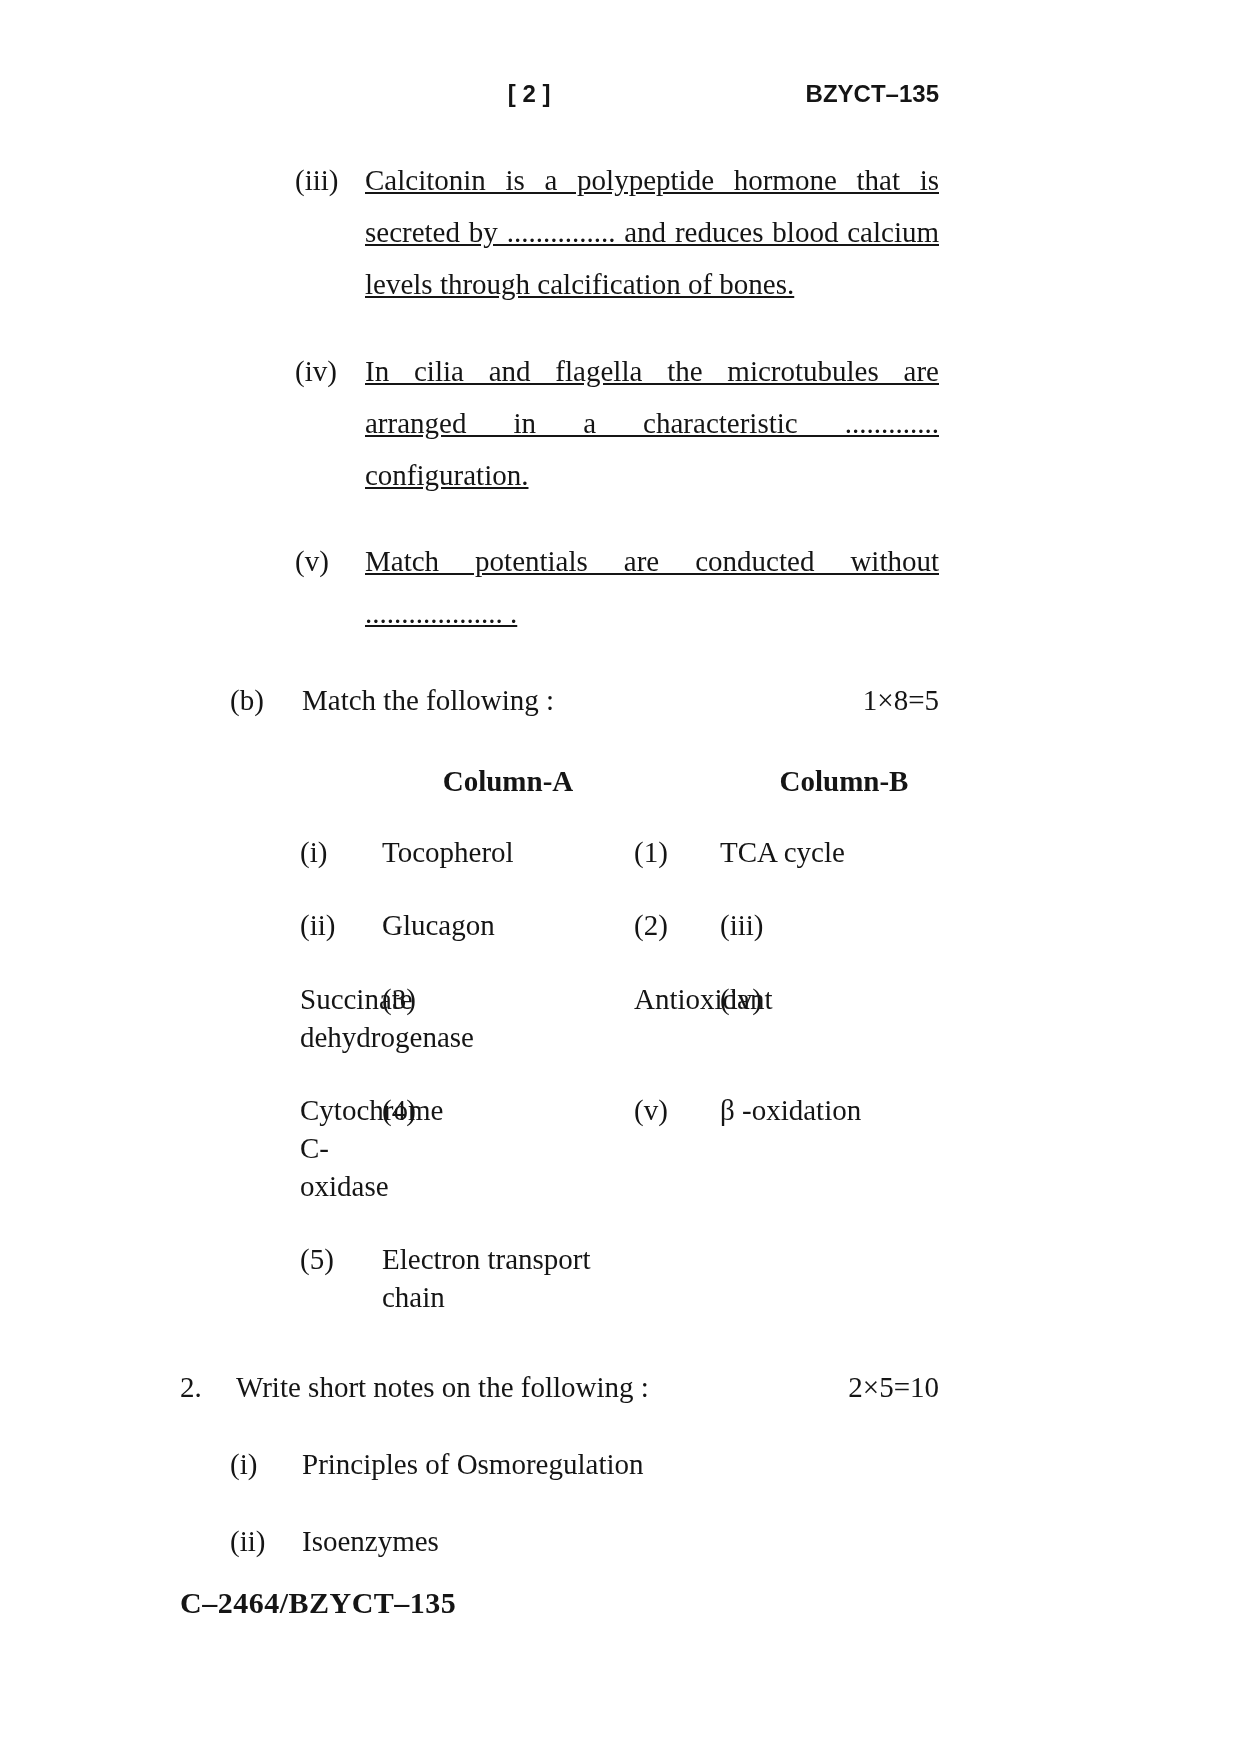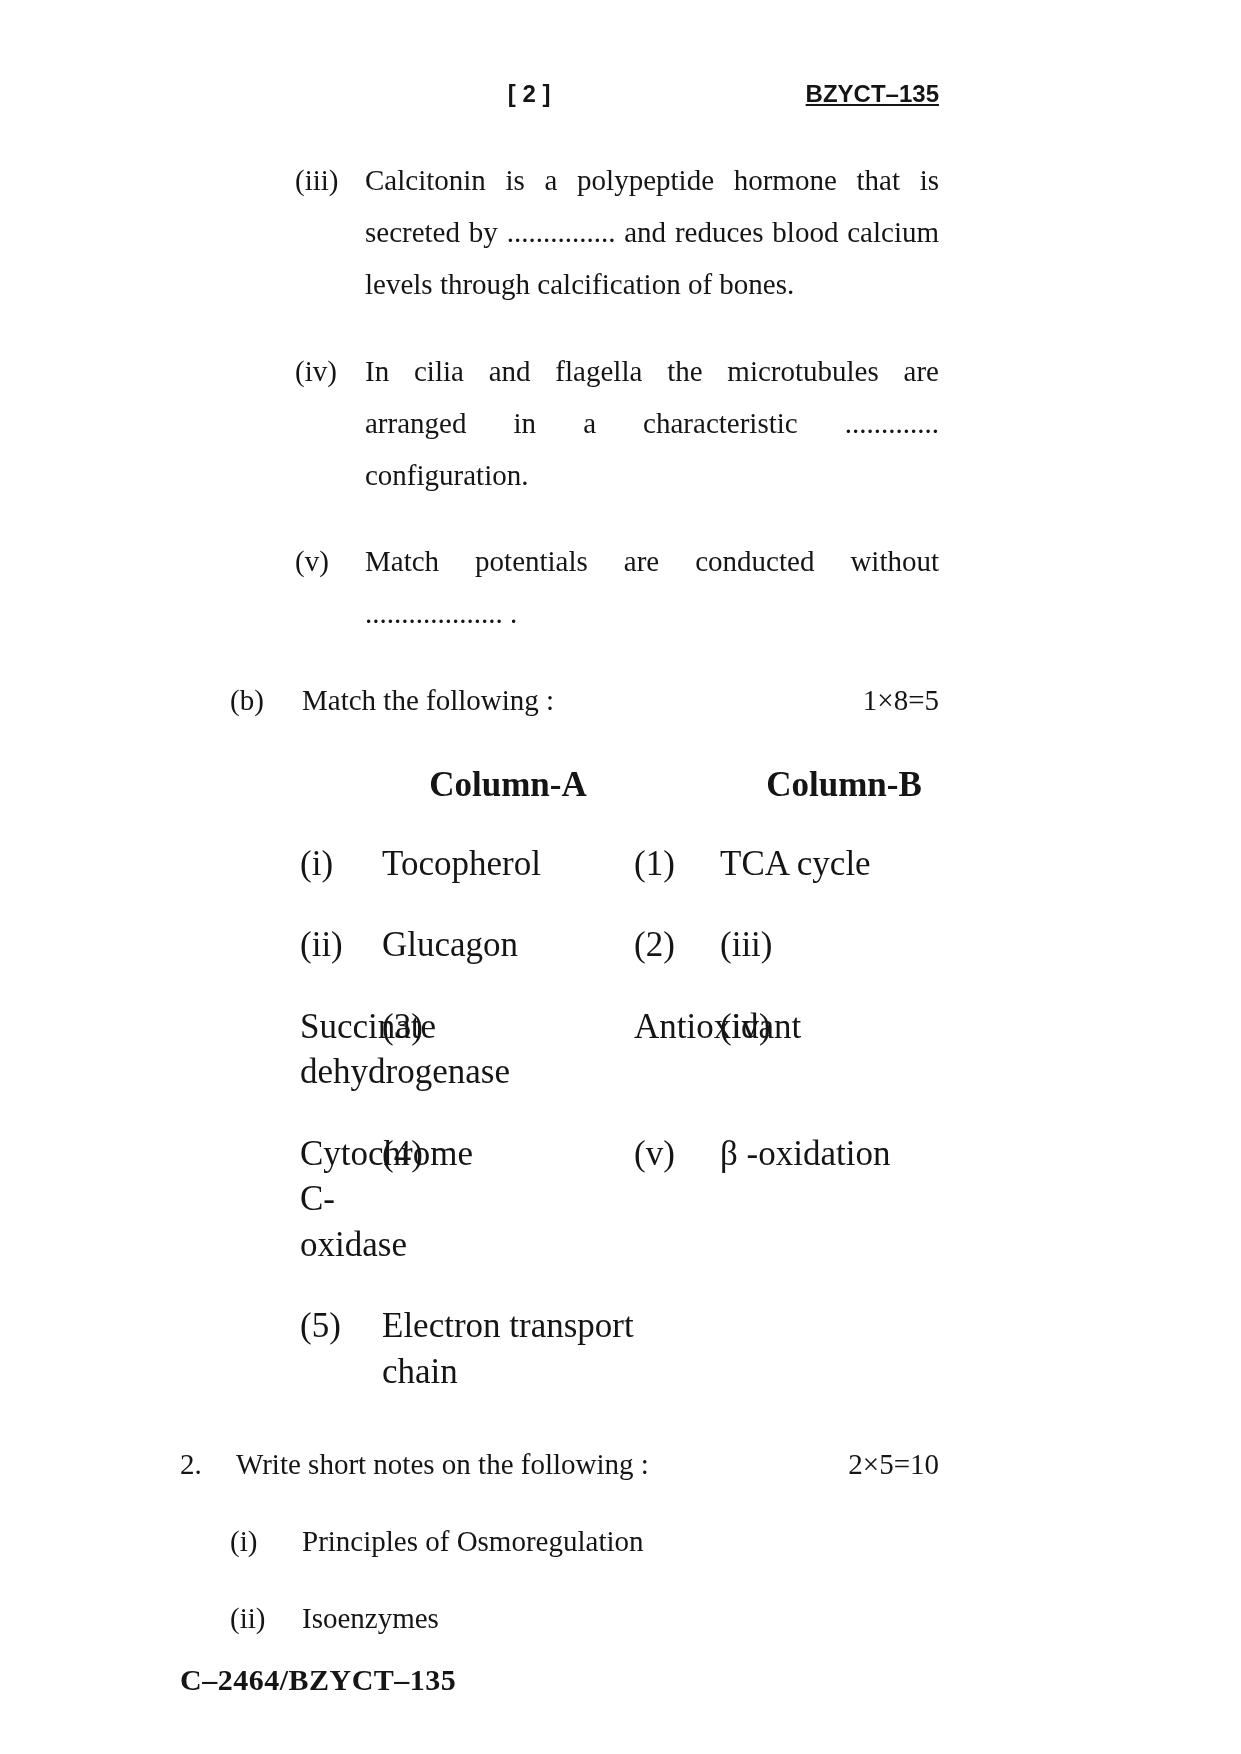--- a/index.html
+++ b/index.html
@@ -24,49 +24,48 @@
     margin-bottom: 42px;
   }
   .page-num {
     position: absolute;
     left: 46%;
     transform: translateX(-50%);
   }
   .paper-code {
     position: absolute;
     right: 0;
-    text-decoration: underline;
   }
 
   
   .fb-item {
     display: flex;
     margin-left: 115px;
     margin-bottom: 34px;
     font-size: 29px;
     line-height: 1.80;
   }
   .fb-label { width: 70px; flex: none; }
-  .fb-text  { flex: 1; text-align: justify; }
+  .fb-text  { flex: 1; text-align: justify; text-decoration: underline; }
 
   
   .partb {
     display: flex;
     margin-left: 50px;
     margin-top: 44px;
     font-size: 29px;
   }
   .pb-label { width: 72px; flex: none; }
   .pb-marks { margin-left: auto; }
 
   
   .match {
     margin-left: 120px;
     margin-top: 48px;
-    font-size: 35px;
+    font-size: 29px;
     display: grid;
     grid-template-columns: 82px 252px 86px 248px;
     row-gap: 36px;
     align-items: start;
   }
   .mh { font-weight: bold; text-align: center; }
   .mh-a { grid-column: 2; }
   .mh-b { grid-column: 4; }
   .cell { line-height: 1.30; }
 

